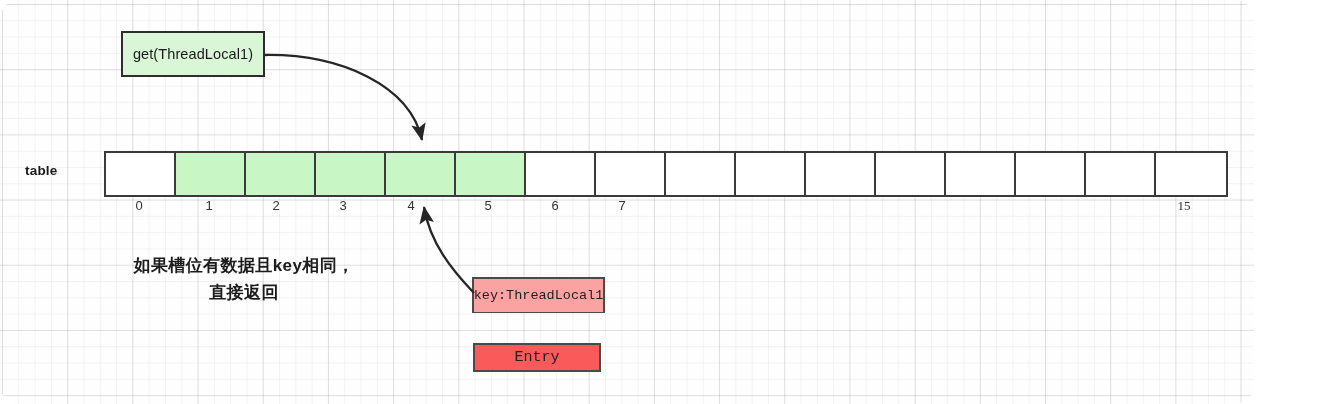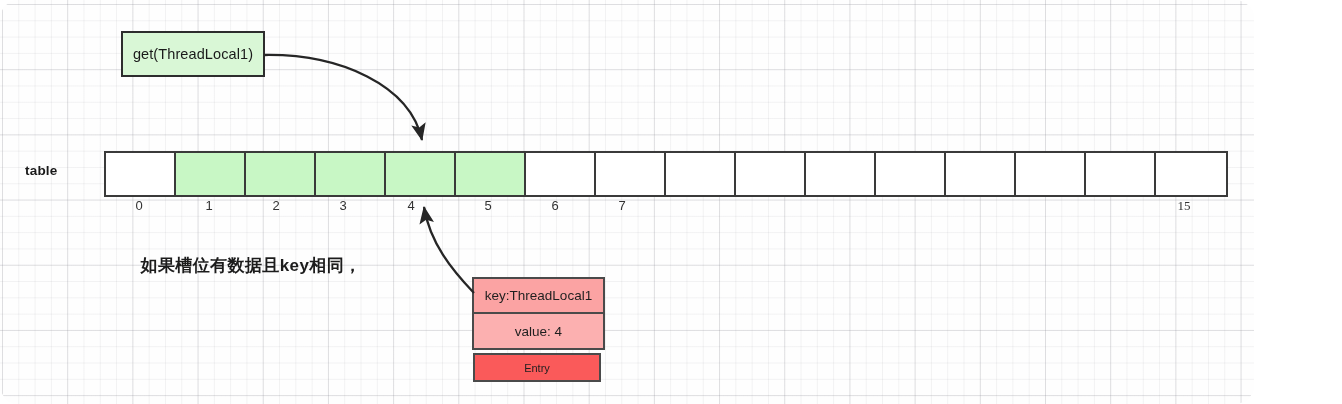--- a/index.html
+++ b/index.html
@@ -101,37 +101,38 @@
     font-size: 13px;
     color: #333333;
     text-align: center;
     width: 40px;
     top: 0;
   }
 
   
   .annotation {
     position: absolute;
-    left: 111px;
+    left: 104px;
     top: 252px;
     width: 280px;
     text-align: center;
     font-size: 17px;
     font-weight: bold;
     color: #1c1c1c;
     line-height: 27px;
     letter-spacing: 0.4px;
   }
 
   
   .entry-stack {
     position: absolute;
     left: 472px;
     top: 277px;
     width: 133px;
+    font-family: Liberation Mono, monospace;
   }
   .entry-field {
     width: 133px;
     height: 36px;
     box-sizing: border-box;
     border: 2px solid #4a4a4a;
     display: flex;
     align-items: center;
     justify-content: center;
     font-size: 13.5px;
@@ -142,30 +143,30 @@
     border-bottom-width: 1px;
   }
   .entry-value {
     background: #fcb0b0;
     border-top-width: 1px;
     height: 37px;
   }
   .entry-title {
     position: absolute;
     left: 1px;
-    top: 76px;
+    top: 66px;
     width: 128px;
     height: 29px;
     box-sizing: border-box;
     background: #fa5a5a;
     border: 2px solid #4a4a4a;
     display: flex;
     align-items: center;
     justify-content: center;
-    font-size: 11px;
+    font-size: 15px;
     color: #1f1f1f;
   }
 
   
   .arrows {
     position: absolute;
     left: 0;
     top: 0;
     width: 1342px;
     height: 404px;
@@ -209,25 +210,25 @@
     <div class="idx" style="left:219px;">3</div>
     <div class="idx" style="left:287px;">4</div>
     <div class="idx" style="left:364px;">5</div>
     <div class="idx" style="left:431px;">6</div>
     <div class="idx" style="left:498px;">7</div>
     <div class="idx" style="left:1060px;font-family:Liberation Serif, serif;">15</div>
   </div>
 
   <div class="annotation">
     <div>如果槽位有数据且key相同，</div>
+    <div>直接返回</div>
   </div>
 
   <div class="entry-stack">
     <div class="entry-field entry-key">key:ThreadLocal1</div>
-    <div class="entry-field entry-value">value: 4</div>
     <div class="entry-title">Entry</div>
   </div>
 
   <svg class="arrows" viewBox="0 0 1342 404">
     <defs>
       <marker id="arrowhead" markerWidth="9" markerHeight="9" refX="7.2" refY="3.2" orient="auto" markerUnits="strokeWidth">
         <path d="M0,0 L7.6,3.2 L0,6.4 L1.6,3.2 z" fill="#262626"></path>
       </marker>
     </defs>
 

